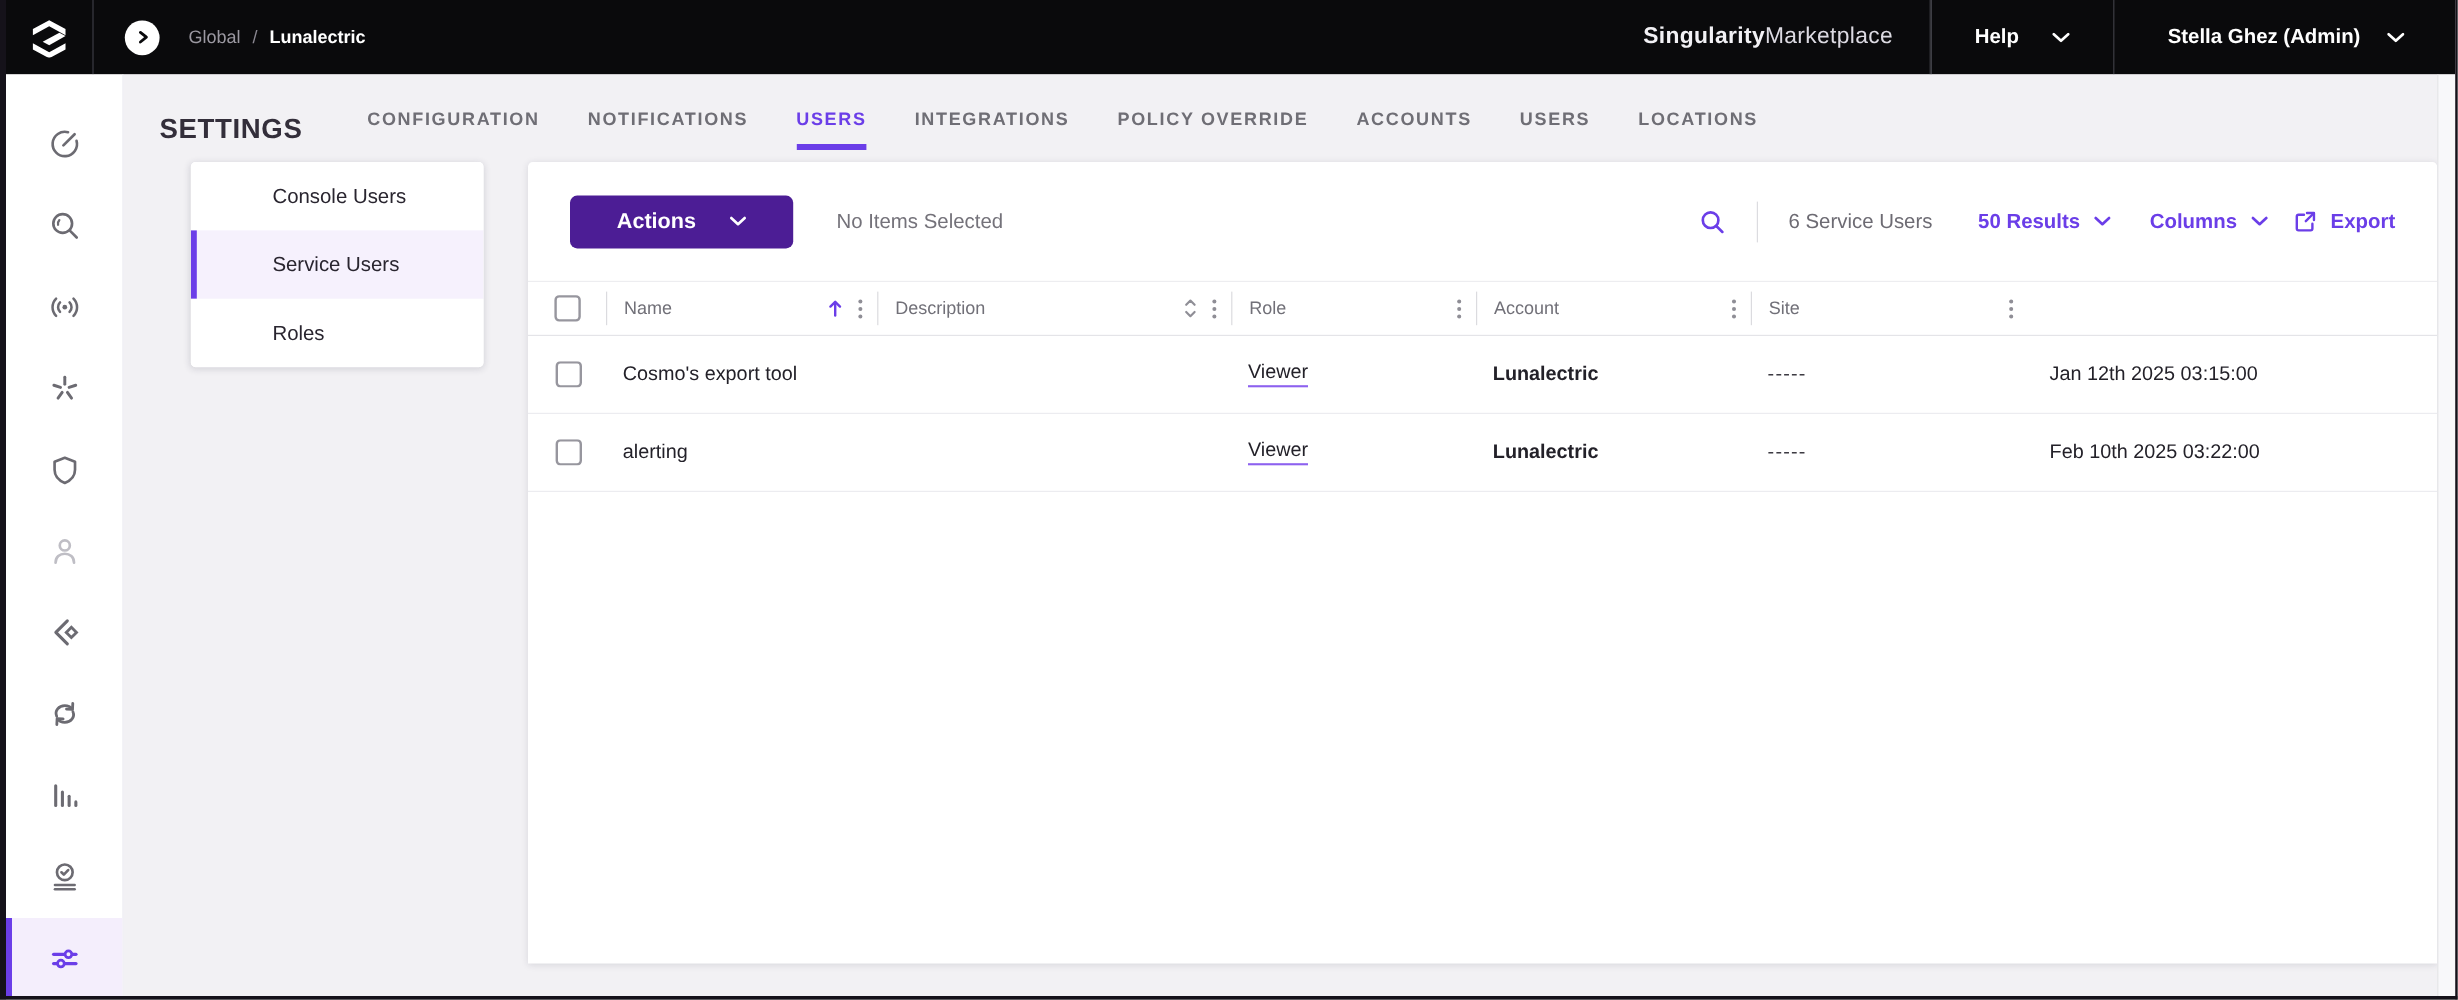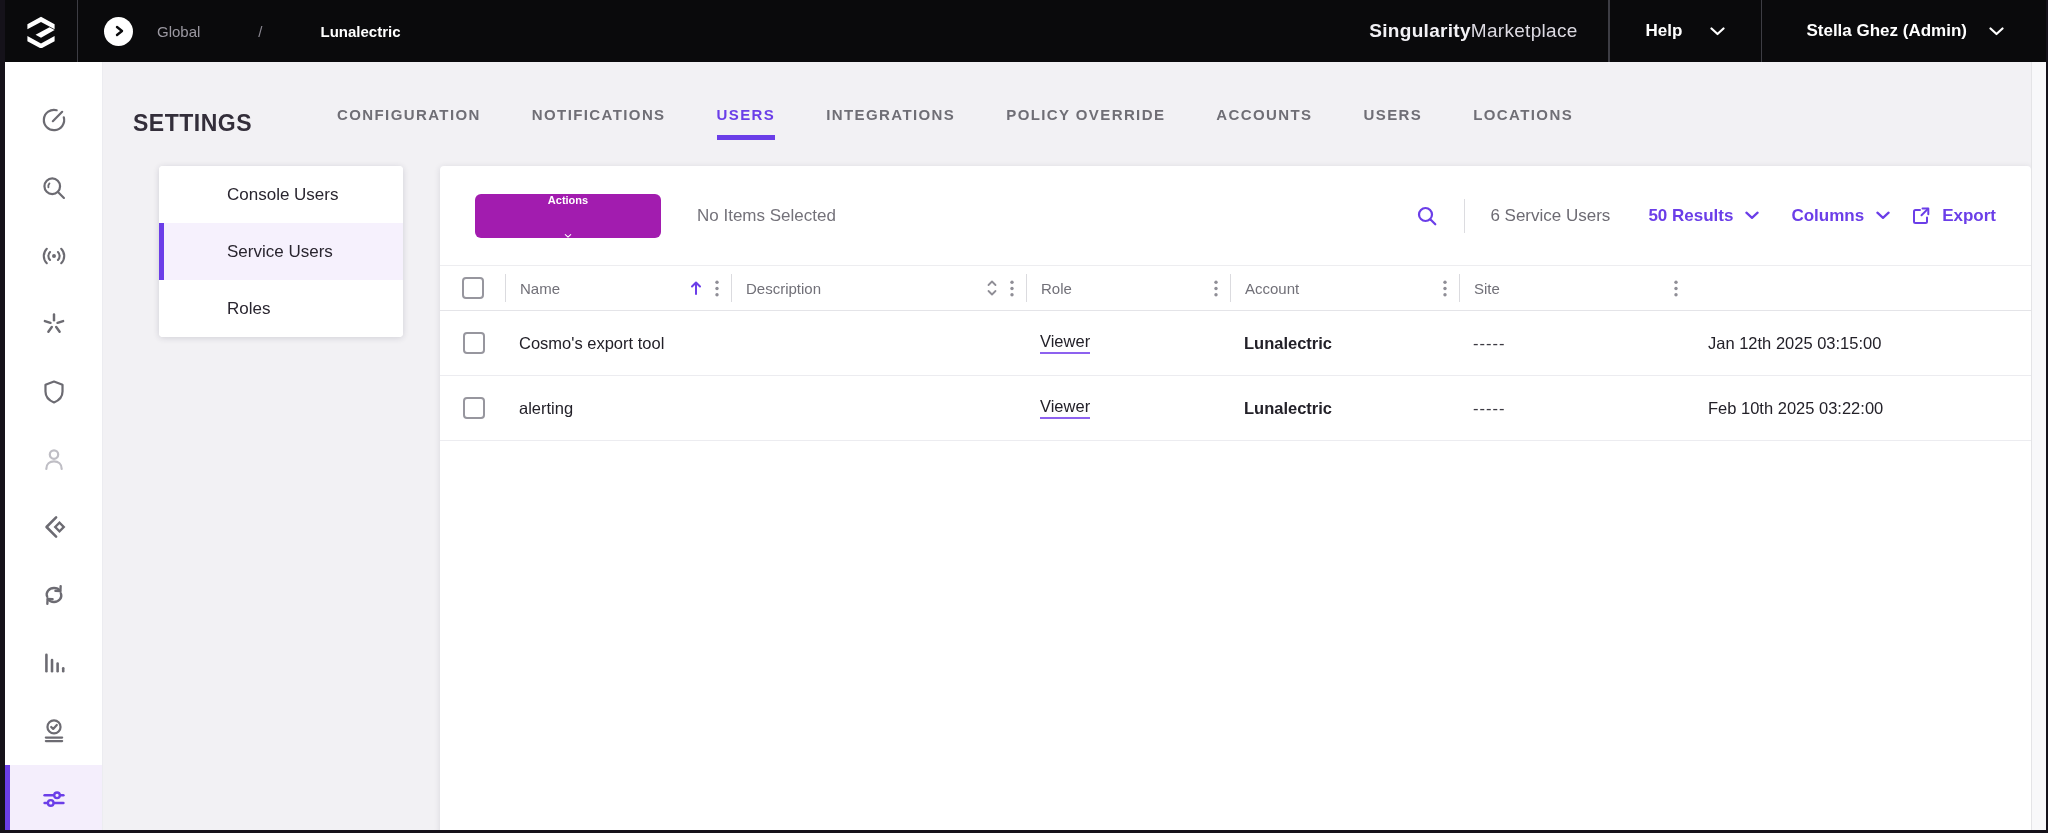--- a/index.html
+++ b/index.html
@@ -10,21 +10,21 @@
     background:#f2f1f4;
     border-left:5px solid #15121a; border-right:2px solid #15121a; border-bottom:3px solid #15121a;
   }
 
   
   .topbar { height:62px; background:#0a0a0c; display:flex; align-items:center; color:#fff; }
   .logo-wrap { width:72px; display:flex; align-items:center; justify-content:center; }
   .tb-fulldiv { width:1px; height:62px; background:#3d3d44; }
   .circle-btn { margin-left:26px; width:29px; height:29px; border-radius:50%; background:#ffffff;
     display:flex; align-items:center; justify-content:center; cursor:pointer; flex:none; }
-  .breadcrumb { margin-left:24px; display:flex; align-items:center; font-size:15px; white-space:nowrap;gap:48px; }
+  .breadcrumb { margin-left:24px; display:flex; align-items:center; font-size:15px; white-space:nowrap; }
   .bc-root { color:#9b98a1; }
   .bc-sep { color:#8a8791; margin:0 10px; }
   .bc-current { color:#ffffff; font-weight:700; }
   .tb-right { margin-left:auto; display:flex; align-items:center; height:100%; }
   .brand { font-size:19px; margin-right:30px; letter-spacing:.3px; white-space:nowrap; }
   .brand-primary { font-weight:700; color:#f2f1f5; }
   .brand-secondary { font-weight:300; color:#dcdae2; }
   .tb-item { display:flex; align-items:center; height:100%; font-size:17px; font-weight:700;
     color:#ffffff; cursor:pointer; white-space:nowrap; }
   .tb-cns { padding:0 32px; gap:14px; }
@@ -35,45 +35,45 @@
   .body { display:flex; height:771px; }
   .sidebar { width:98px; background:#ffffff; border-right:1px solid #ececf0;
     padding-top:24px; display:flex; flex-direction:column; flex:none; }
   .s-item { height:68px; display:flex; align-items:center; justify-content:center;
     position:relative; cursor:pointer; }
   .s-item.active { background:#f4eefc; }
   .s-item.active::before { content:""; position:absolute; left:0; top:0; bottom:0;
     width:5px; background:#6b3ee8; }
 
   .main { flex:1; background:#f2f1f4; min-width:0; }
-  .header-row { height:104px; display:flex; align-items:center; padding:18px 0 0 30px;gap:20px; }
+  .header-row { height:73px; display:flex; align-items:center; padding:18px 0 0 30px; }
   .page-title { font-size:23px; font-weight:700; color:#332e3a; letter-spacing:.5px; }
   .tabs { display:flex; align-items:flex-end; margin-left:54px; gap:40px; }
   .tab { font-size:15px; font-weight:600; letter-spacing:1.4px; color:#6f6e75;
-    padding-bottom:12px; border-bottom:5px solid transparent; cursor:pointer; white-space:nowrap;margin-left:11px; }
+    padding-bottom:12px; border-bottom:5px solid transparent; cursor:pointer; white-space:nowrap; }
   .tab.active { color:#6b3ee8; border-bottom-color:#6b3ee8; }
 
   .content-row { display:flex; align-items:flex-start; padding:0 0 0 56px; }
 
   
   .subnav-card { width:244px; background:#fff; border-radius:4px; flex:none;
     box-shadow:0 1px 6px rgba(40,35,60,.16); overflow:hidden; }
   .subnav-item { height:57px; display:flex; align-items:center; padding-left:68px;
     font-size:17px; color:#29252f; position:relative; cursor:pointer; background:#fff; }
   .subnav-item.active { background:#f6f1fd; }
   .subnav-item.active::before { content:""; position:absolute; left:0; top:0; bottom:0;
     width:5px; background:#6b3ee8; }
 
   
   .table-card { flex:1; margin-left:37px; background:#fff; border-radius:4px 4px 0 0;
     box-shadow:0 1px 6px rgba(40,35,60,.13); height:668px; display:flex; flex-direction:column; min-width:0; }
   .toolbar { height:99px; display:flex; align-items:center; padding:0 35px; flex:none; }
-  .btn-actions { width:186px; height:44px; background:#a21caf; border:none; border-radius:6px;
-    color:#fff; font-size:11px; font-weight:700; font-family:inherit;
-    display:flex; align-items:center; justify-content:center; gap:28px; cursor:pointer;flex-direction:column; }
+  .btn-actions { width:186px; height:44px; background:#4c1d95; border:none; border-radius:6px;
+    color:#fff; font-size:18px; font-weight:700; font-family:inherit;
+    display:flex; align-items:center; justify-content:center; gap:28px; cursor:pointer; }
   .sel-status { margin-left:36px; font-size:17px; color:#74727a; }
   .toolbar-right { margin-left:auto; display:flex; align-items:center; }
   .tb-search { display:flex; align-items:center; cursor:pointer; }
   .v-div { width:1px; height:34px; background:#dcdce0; margin:0 25px; }
   .count { font-size:17px; color:#6d6b73; margin-right:38px; white-space:nowrap; }
   .plink { display:flex; align-items:center; color:#6b3ee8; font-size:17px; font-weight:700;
     cursor:pointer; white-space:nowrap; }
   .plink .chev { margin-left:12px; }
   .link-results { margin-right:32px; }
   .link-columns { margin-right:20px; }

